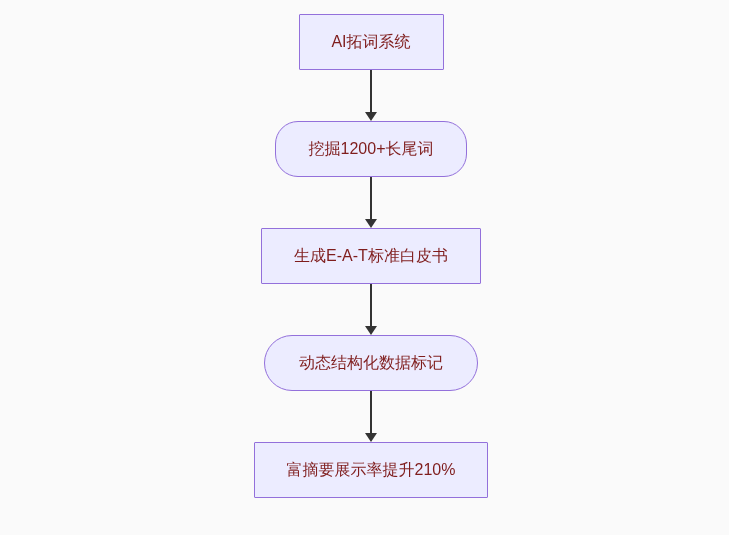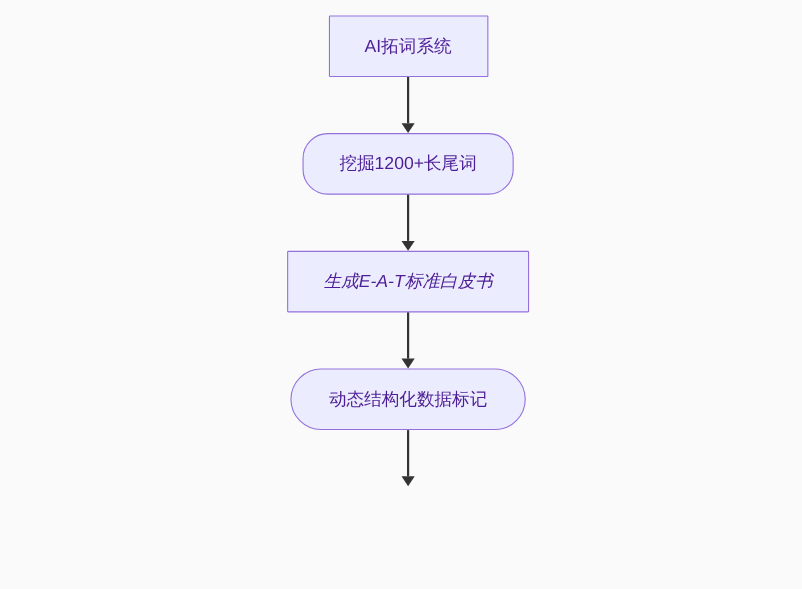--- a/index.html
+++ b/index.html
@@ -25,29 +25,29 @@
   }
   .node {
     box-sizing: border-box;
     height: 56px;
     display: flex;
     align-items: center;
     justify-content: center;
     background: #ECECFF;
     border: 1px solid #9370DB;
     border-radius: 1px;
-    color: #4c1d95;
+    color: #7f1d1d;
     font-size: 16px;
     padding: 0 14px;
     white-space: nowrap;
     text-align: center;
   }
   .n1 { min-width: 145px; }
   .n2 { min-width: 192px; border-radius: 23px; }
-  .n3 { min-width: 220px; font-style: italic; }
+  .n3 { min-width: 220px; }
   .n4 { min-width: 214px; border-radius: 28px; }
   .n5 { min-width: 234px; }
   .edge {
     height: 51px;
     display: flex;
     flex-direction: column;
     align-items: center;
   }
   .edge-line {
     width: 2px;
@@ -88,14 +88,15 @@
     <div class="edge-arrowhead"></div>
   </div>
 
   <div class="node n4">动态结构化数据标记</div>
 
   <div class="edge">
     <div class="edge-line"></div>
     <div class="edge-arrowhead"></div>
   </div>
 
+  <div class="node n5">富摘要展示率提升210%</div>
 
 </div>
 
 </body></html>

